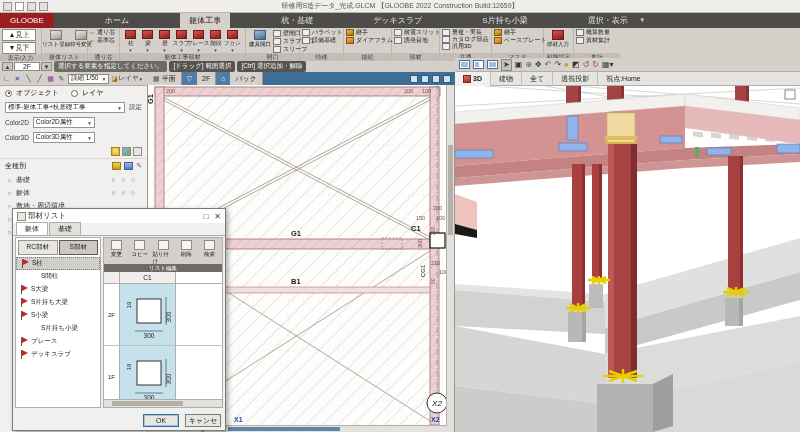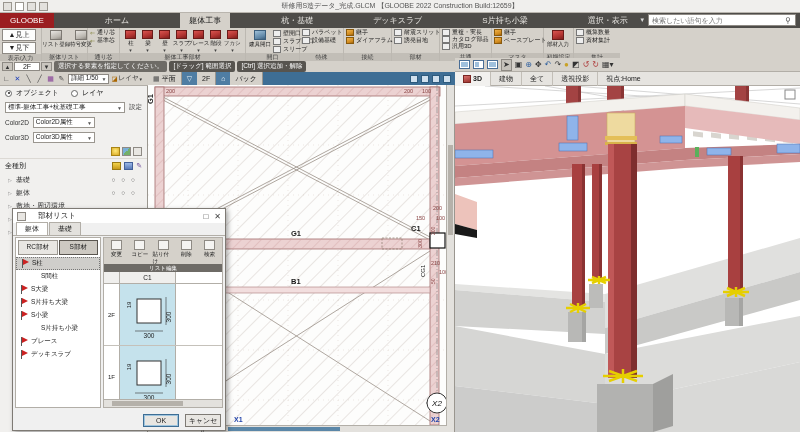--- a/index.html
+++ b/index.html
@@ -109,21 +109,21 @@
   
   .view3d { position:absolute; left:455px; top:72px; width:345px; height:360px; background:#fff; }
   .v3-head { position:absolute; left:0; top:0; width:345px; height:14px; background:#e6e4e0; border-bottom:1px solid #b2aea7; display:flex; align-items:center; font-size:7px; }
   .v3-tab { padding:0 8px; height:14px; display:flex; align-items:center; border-right:1px solid #c2beb7; color:#1a1a1a; gap:2px; }
   .v3-tab.first { background:#f2f1ef; font-weight:bold; }
   .v3-cube { width:8px; height:8px; background:linear-gradient(160deg,#d9726e,#9b322e); border:1px solid #7a2622; }
   .v3-body { position:absolute; left:0; top:14px; width:345px; height:346px; }
 
   
   .dialog { position:absolute; left:12px; top:208px; width:214px; height:223px; background:#f0f0f0; border:1px solid #7e7a74; box-shadow:2px 2px 5px rgba(0,0,0,.35); }
-  .dlg-title { height:14px; background:#fff; display:flex; align-items:center; gap:12px; padding:0 4px; font-size:7.5px; }
+  .dlg-title { height:14px; background:#fff; display:flex; align-items:center; gap:2px; padding:0 4px; font-size:7.5px; }
   .dlg-title .dico { width:9px; height:9px; background:#e8e6e2; border:1px solid #8e8a84; }
   .dlg-title .wb { margin-left:auto; display:flex; gap:6px; color:#444; font-size:8px; }
   .dlg-tabs { height:13px; background:#f0f0f0; display:flex; align-items:flex-end; padding-left:3px; gap:1px; border-bottom:1px solid #b2aea7; }
   .dlg-tab { font-size:7px; padding:1px 8px; border:1px solid #b2aea7; border-bottom:0; background:#e3e1dd; }
   .dlg-tab.active { background:#fff; }
   .dlg-left { position:absolute; left:2px; top:28px; width:86px; bottom:22px; background:#fff; border:1px solid #b2aea7; overflow:hidden; }
   .seg { display:flex; padding:2px 2px; gap:1px; }
   .segbtn { flex:1; font-size:6.5px; text-align:center; padding:2px 0; background:#e8e6e2; border:1px solid #9a968f; }
   .segbtn.on { background:#cdc9c2; border:1px solid #5a5650; }
   .dtree-row { display:flex; align-items:center; gap:3px; height:13px; padding-left:4px; font-size:6.5px; }
@@ -171,24 +171,20 @@
     <span class="apptab">GLOOBE</span>
     <span style="display:flex;">
         <span class="rtab">ホーム</span>
         <span class="rtab active">躯体工事</span>
         <span class="rtab">杭・基礎</span>
         <span class="rtab">デッキスラブ</span>
         <span class="rtab">S片持ち小梁</span>
         <span class="rtab">選択・表示</span>
       </span>
     <span class="pin-caret">▾</span>
-    <span class="searchbox">
-      <input placeholder="検索したい語句を入力" style="">
-      <span class="mag">⚲</span>
-    </span>
   </div>
 
   <div class="ribbon">
     <div class="rgroup" style="width:42px;">
       <div class="gbody viewbtns">
         <div class="vbtn">▲見上</div>
         <div class="vbtn">▼見下</div>
       </div>
       <div class="glabel">表示/入力</div>
     </div>

